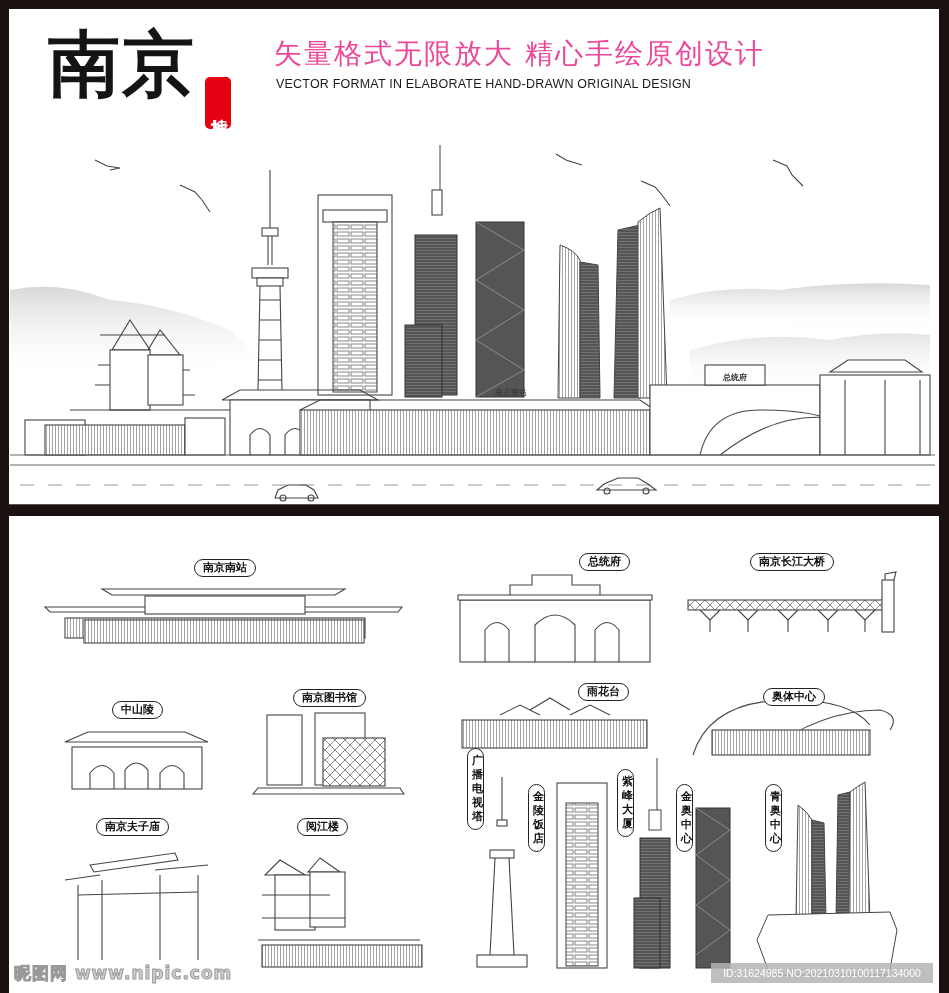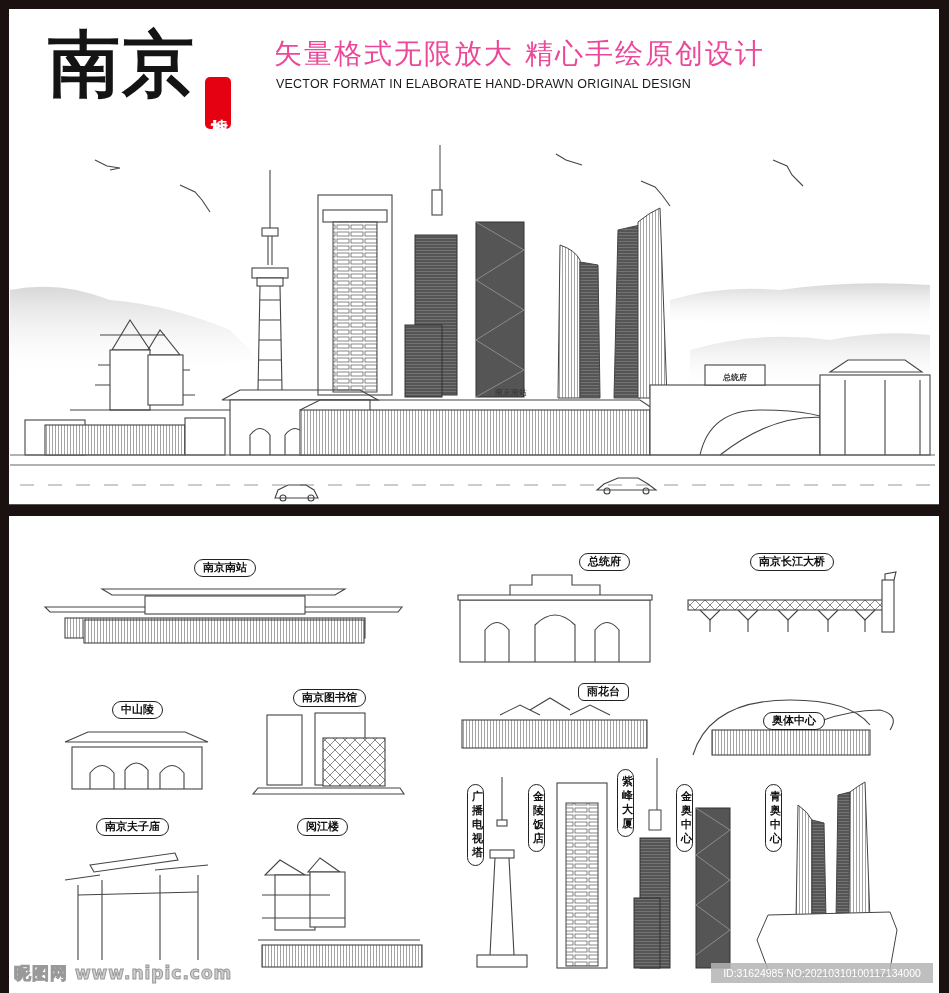--- a/index.html
+++ b/index.html
@@ -281,25 +281,25 @@
 </svg>
 
 <div class="abs" style="left:495px;top:387px;font-size:8px;color:#333;">南京南站</div>
 <div class="abs" style="left:723px;top:372px;font-size:8px;color:#333;font-weight:bold;">总统府</div>
 
 <div class="label-pill" style="left:194px;top:559px;">南京南站</div>
 <div class="label-pill" style="left:579px;top:553px;">总统府</div>
 <div class="label-pill" style="left:750px;top:553px;">南京长江大桥</div>
 <div class="label-pill" style="left:112px;top:701px;">中山陵</div>
 <div class="label-pill" style="left:293px;top:689px;">南京图书馆</div>
-<div class="label-pill" style="left:578px;top:683px;border-radius:6px;">雨花台</div>
-<div class="label-pill" style="left:763px;top:712px;">奥体中心</div>
+<div class="label-pill" style="left:578px;top:683px;">雨花台</div>
+<div class="label-pill" style="left:763px;top:688px;">奥体中心</div>
 <div class="label-pill" style="left:96px;top:818px;">南京夫子庙</div>
 <div class="label-pill" style="left:297px;top:818px;">阅江楼</div>
 
-<div class="label-v" style="left:467px;top:784px;">广播电视塔</div>
+<div class="label-v" style="left:467px;top:748px;">广播电视塔</div>
 <div class="label-v" style="left:528px;top:784px;">金陵饭店</div>
 <div class="label-v" style="left:617px;top:769px;">紫峰大厦</div>
 <div class="label-v" style="left:676px;top:784px;">金奥中心</div>
 <div class="label-v" style="left:765px;top:784px;">青奥中心</div>
 
 <div class="abs" id="watermark-left">昵图网 www.nipic.com</div>
 <div class="abs" id="watermark-right">ID:31624985 NO:20210310100117134000</div>
 
 </body></html>

